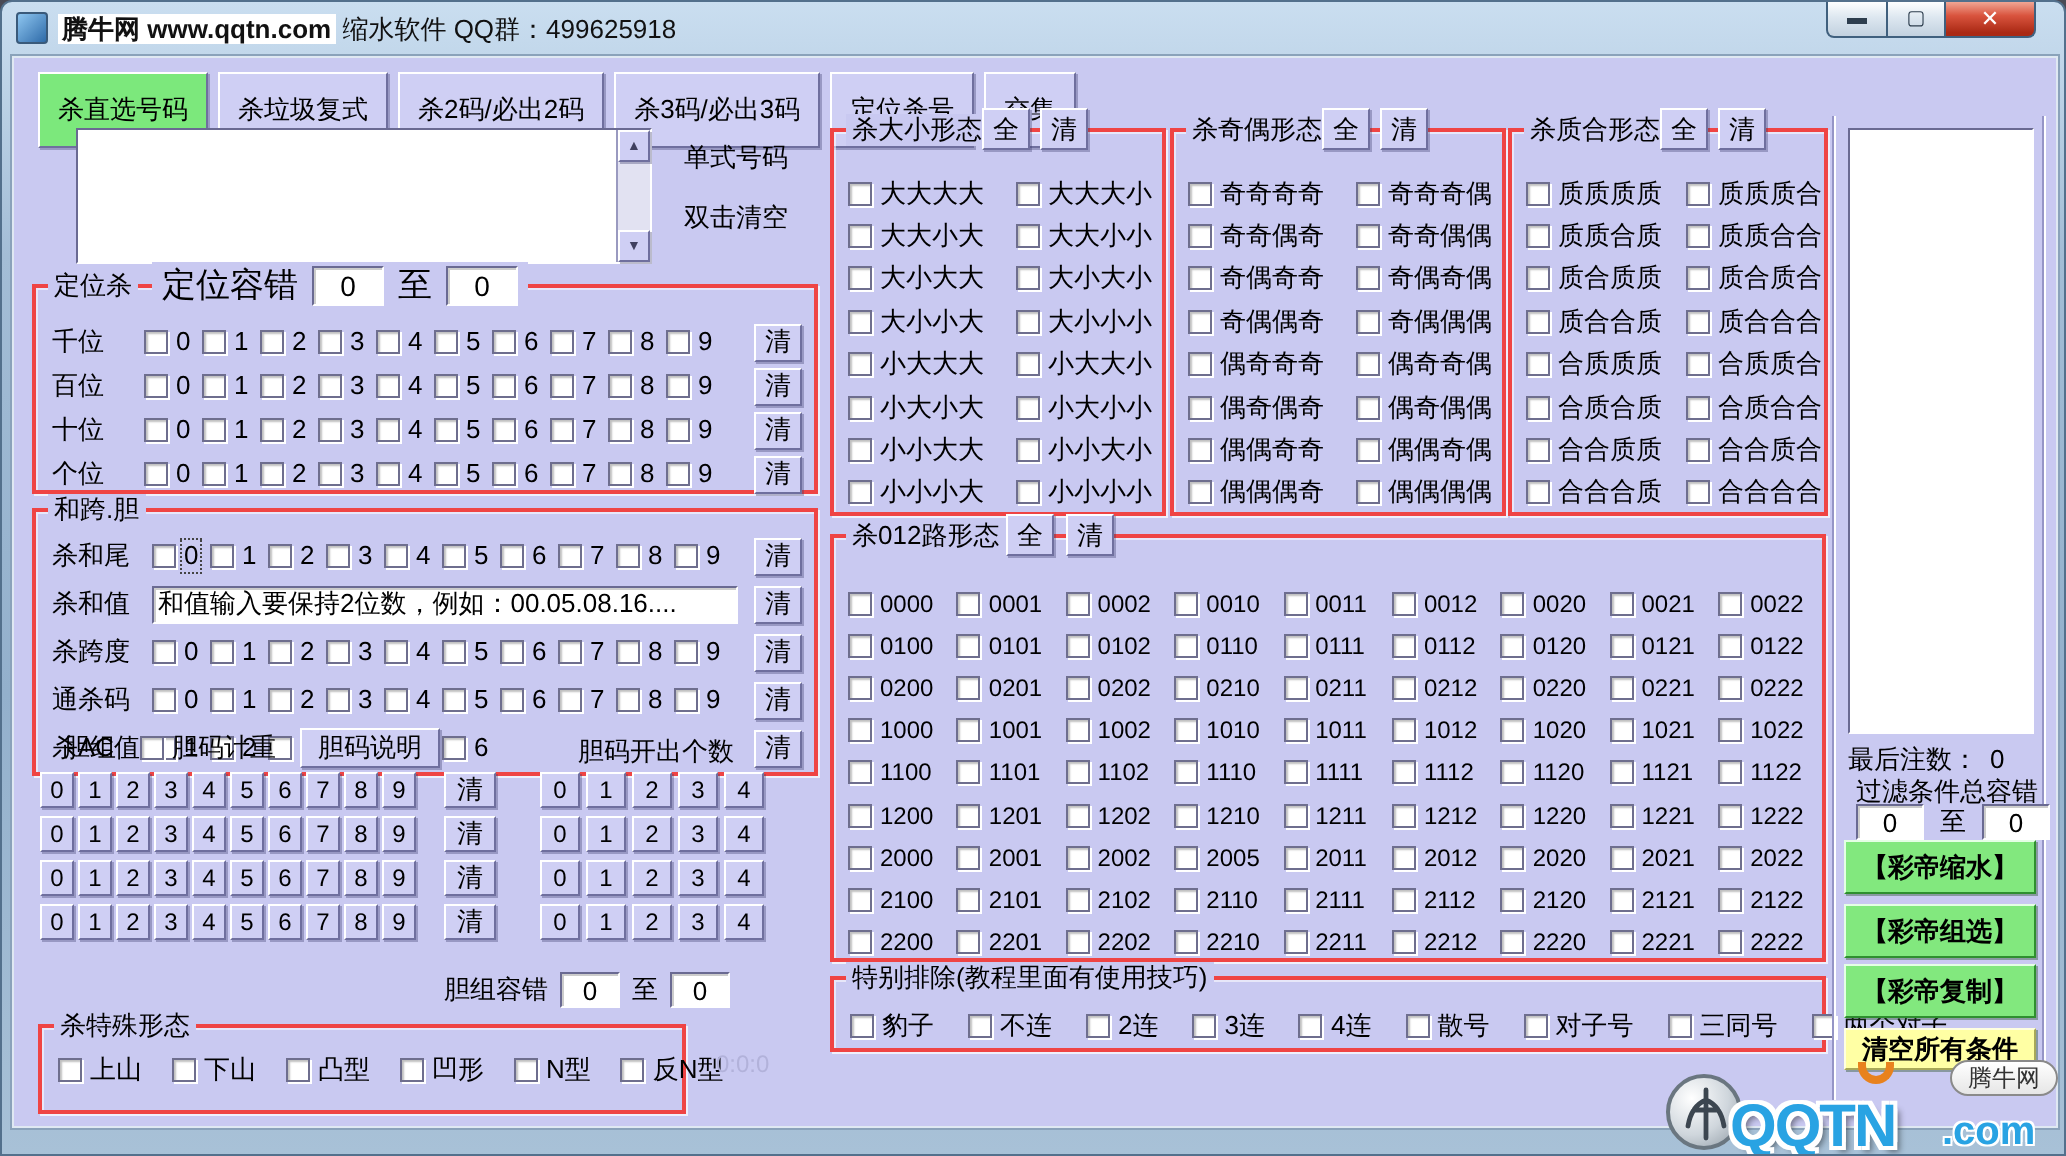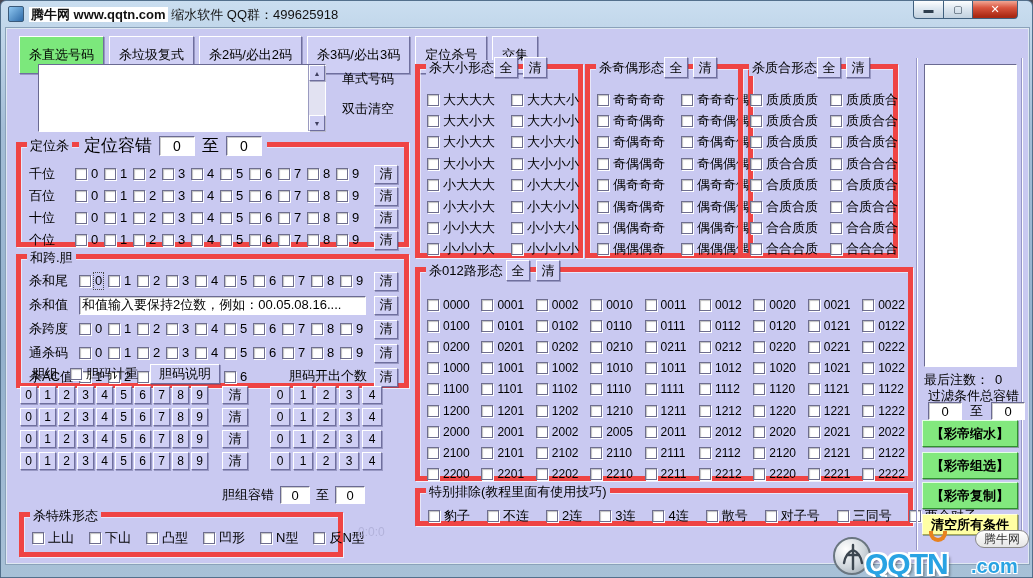--- a/index.html
+++ b/index.html
@@ -27,21 +27,21 @@
     background:var(--client-bg,#c9c9f1);border:1px solid #8aa2ba;box-shadow:inset 0 0 0 1px #dfe8f2;}
   
   .btn3d{display:inline-flex;align-items:center;justify-content:center;cursor:default;
     background:#cfcff4;border:1px solid;border-color:#ffffff #6f6f9e #6f6f9e #ffffff;
     box-shadow:1px 1px 0 rgba(60,60,110,.35);white-space:nowrap;}
   
   .tabs{position:absolute;left:13px;top:8px;display:flex;gap:5px;}
   .tab{height:38px;padding:0 9px;font-size:13px;}
   .tab.active{background:var(--active-tab,#7ce87c);}
   
-  .group{position:absolute;border:5px solid #ef4444;
+  .group{position:absolute;border:2px solid #ef4444;
     box-shadow:1px 1px 0 #ffffffb5, inset 1px 1px 0 #ffffff90;}
   .cap{position:absolute;top:-9px;left:6px;background:var(--client-bg,#c9c9f1);
     padding:0 3px;line-height:16px;white-space:nowrap;}
   .capbtn{position:absolute;top:-12px;width:24px;height:21px;font-size:13px;}
   
   .cb{display:inline-flex;align-items:center;gap:4px;white-space:nowrap;}
   .cbbox{flex:none;width:12px;height:12px;background:#fff;border:1px solid #6e6e8e;
     box-shadow:1px 1px 0 #ffffff,inset 1px 1px 1px rgba(0,0,0,.25);}
   .cbt{line-height:14px;}
   .cbt.focus{outline:1px dotted #444;outline-offset:1px;}
@@ -806,21 +806,21 @@
             <span class="cbbox"></span>
             <span class="cbt">偶偶偶奇</span>
           </span>
           <span class="cb">
             <span class="cbbox"></span>
             <span class="cbt">偶偶偶偶</span>
           </span>
         </div>
     </div>
 
-    <div class="group" style="left:732px;top:36px;width:160px;height:194px;">
+    <div class="group" style="left:748px;top:36px;width:160px;height:194px;">
       <span class="cap">杀质合形态</span>
       <span class="btn3d capbtn" style="left:74px;">全</span>
       <span class="btn3d capbtn" style="left:103px;">清</span>
       <div class="grid2" style="grid-template-columns:80px 74px;" id="prime-grid">
           <span class="cb">
             <span class="cbbox"></span>
             <span class="cbt">质质质质</span>
           </span>
           <span class="cb">
             <span class="cbbox"></span>

